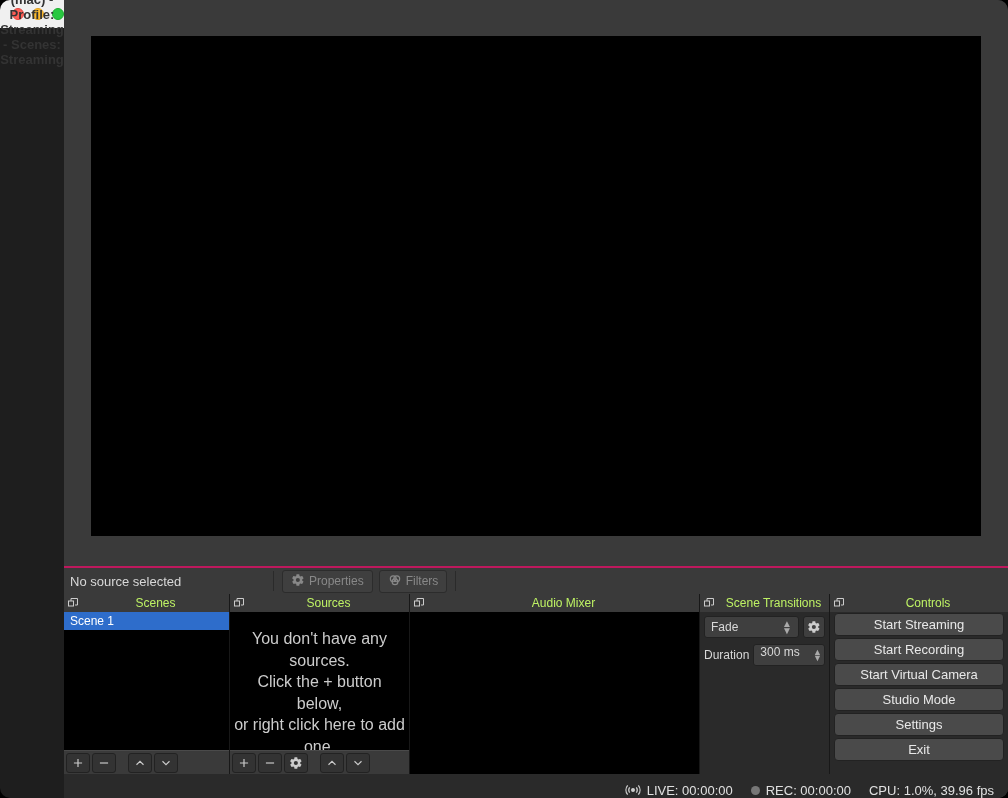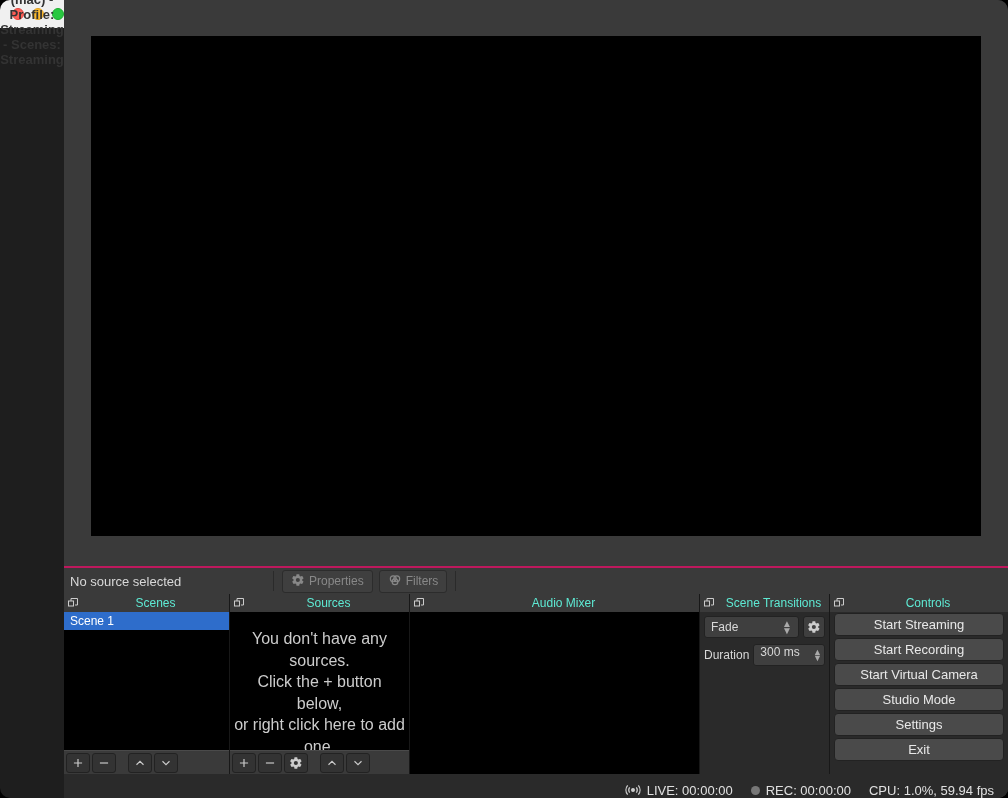--- a/index.html
+++ b/index.html
@@ -21,21 +21,21 @@
   .tb-btn svg { width: 14px; height: 14px; }
   .divider-v { width: 1px; height: 20px; background: #2a2a2a; margin: 0 2px; }
   .docks { display: flex; height: 180px; background: #2a2a2a; }
   .dock { display: flex; flex-direction: column; background: #2a2a2a; border-right: 1px solid #181818; }
   .dock:last-child { border-right: none; }
   .dock.scenes { width: 166px; }
   .dock.sources { width: 180px; }
   .dock.mixer { flex: 1; }
   .dock.transitions { width: 130px; }
   .dock.controls { width: 178px; }
-  .dock-header { height: 18px; background: #3a3a3a; display: flex; align-items: center; font-size: 12px; color: #5eead4; }
+  .dock-header { height: 18px; background: #3a3a3a; display: flex; align-items: center; font-size: 12px; color: #bef264; }
   .dock-header .pop { width: 18px; display: flex; align-items: center; justify-content: center; }
   .dock-header .pop svg { width: 12px; height: 12px; }
   .dock-header .title { flex: 1; text-align: center; }
   .dock-body { flex: 1; background: #000; display: flex; flex-direction: column; overflow: hidden; }
   .dock.transitions .dock-body, .dock.controls .dock-body { background: #2a2a2a; }
   .scene-item { background: #2e6dcb; color: #fff; font-size: 12px; padding: 2px 6px; }
   .sources-empty { color: #ccc; text-align: center; font-size: 16px; line-height: 1.35; padding: 16px 4px 6px 4px; }
   .sources-icons { display: flex; justify-content: center; gap: 6px; margin-top: 6px; }
   .sources-icons svg { width: 24px; height: 22px; fill: #d8d8d8; }
   .dock-footer { height: 24px; background: #3a3a3a; border-top: 1px solid #4a4a4a; display: flex; align-items: center; gap: 2px; padding: 0 2px; }
@@ -287,17 +287,17 @@
               <path d="M7 8a7 7 0 000 8M17 8a7 7 0 010 8M4 5a11 11 0 000 14M20 5a11 11 0 010 14"></path>
             </svg>
         </span>
         <span>LIVE: 00:00:00</span>
       </div>
       <div class="stat-group">
         <span class="recdot"></span>
         <span>REC: 00:00:00</span>
       </div>
       <div class="stat-group">
-        <span>CPU: 1.0%, 59.94 fps</span>
+        <span>CPU: 1.0%, 39.96 fps</span>
       </div>
     </div>
   </div>
 </div>
 
 </body></html>

